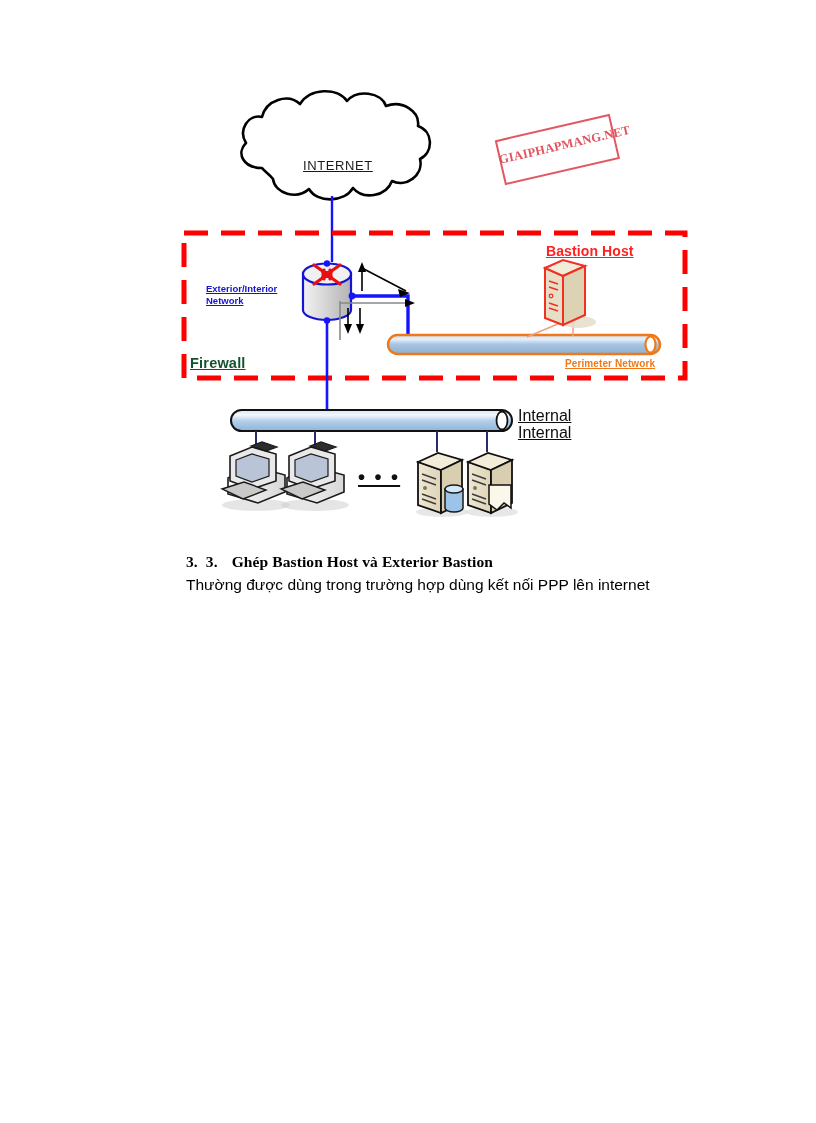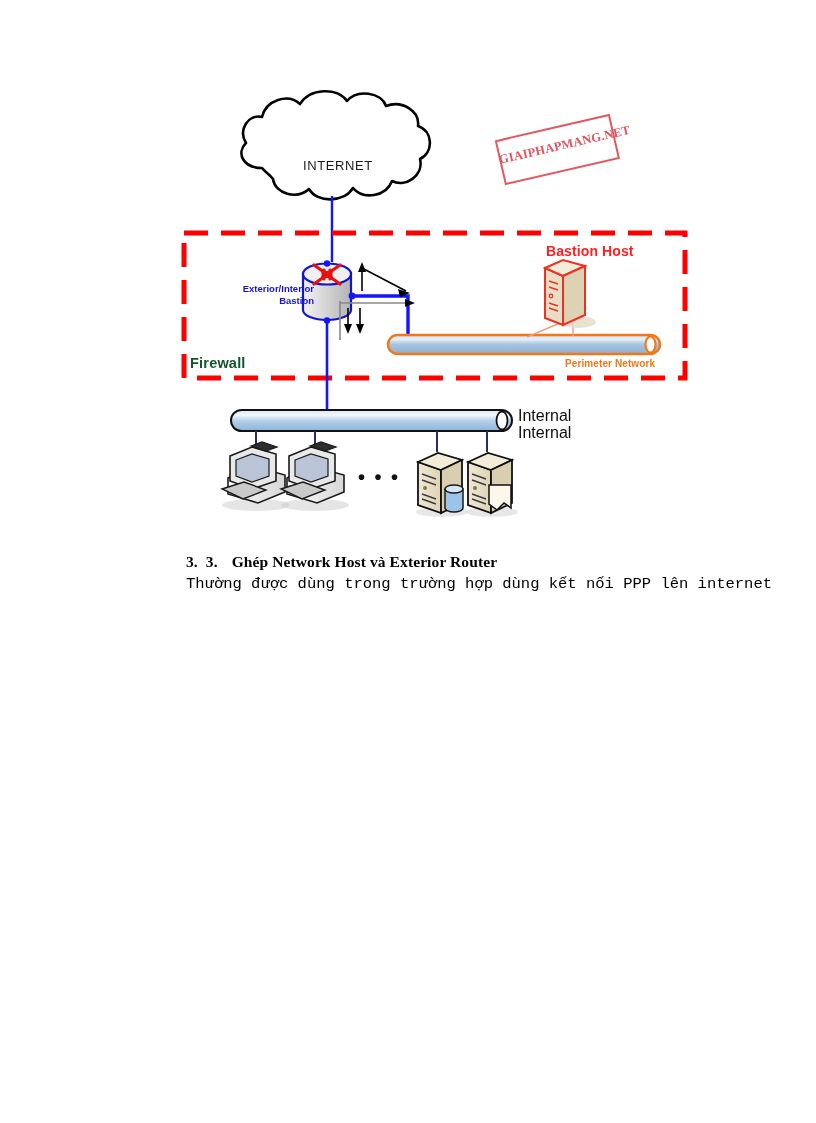--- a/index.html
+++ b/index.html
@@ -51,46 +51,46 @@
     font-size: 15.5px;
     color: #000000;
     letter-spacing: 0.1px;
     white-space: nowrap;
     margin: 0;
     line-height: 20px;
   }
   .heading-line .num1 { margin-right: 8px; }
   .heading-line .num2 { margin-right: 14px; }
   .para-line {
-    font-family: Liberation Mono, monospace;
+    font-family: Liberation Sans, sans-serif;
     font-weight: normal;
     font-size: 15.5px;
     color: #000000;
     white-space: nowrap;
     margin: 0;
     line-height: 21px;
     padding-top: 2px;
   }
 
   
   .fig-label {
     position: absolute;
     white-space: nowrap;
+    text-decoration: underline;
   }
   .lbl-internet {
     left: 303px; top: 158px;
     font-family: "Liberation Sans", sans-serif;
     font-size: 13px;
     color: #1a1a1a;
     letter-spacing: 0.6px;
   }
   .lbl-router {
     left: 206px; top: 283px;
     width: 108px;
-    text-align: right;
     font-family: "Liberation Sans", sans-serif;
     font-size: 9.5px;
     font-weight: bold;
     color: #1414d2;
     line-height: 11.5px;
   }
   .lbl-firewall {
     left: 190px; top: 355px;
     font-family: "Liberation Sans", sans-serif;
     font-size: 14.5px;
@@ -372,21 +372,21 @@
           <path d="M 489 485 L 511 485 L 511 508 L 504 503 L 497 510 L 489 504 Z" fill="#fbf7ea" stroke="#111111" stroke-width="1.5"></path>
         </g>
       </g>
 
     </svg>
 
     <div class="fig-label lbl-internet">INTERNET</div>
 
     <div class="fig-label lbl-router">
       <span>Exterior/Interior</span><br>
-      <span>Bastion</span>
+      <span>Network</span>
     </div>
 
     <div class="fig-label lbl-firewall">Firewall</div>
 
     <div class="fig-label lbl-bastion">Bastion Host</div>
 
     <div class="fig-label lbl-perimeter">Perimeter Network</div>
 
     <div class="fig-label lbl-internal">
       <span>Internal</span><br>
@@ -397,18 +397,18 @@
 
     <div id="watermark">
       <div class="stamp-box"></div>
       <div class="stamp-text">GIAIPHAPMANG.NET</div>
     </div>
 
   </div>
 
   <div id="body-text">
     <p class="heading-line">
-      <span class="num1">3.</span><span class="num2">3.</span><span>Ghép Network Host và Exterior Router</span>
+      <span class="num1">3.</span><span class="num2">3.</span><span>Ghép Bastion Host và Exterior Bastion</span>
     </p>
     <p class="para-line">Thường được dùng trong trường hợp dùng kết nối PPP lên internet</p>
   </div>
 
 </div>
 
 </body></html>

